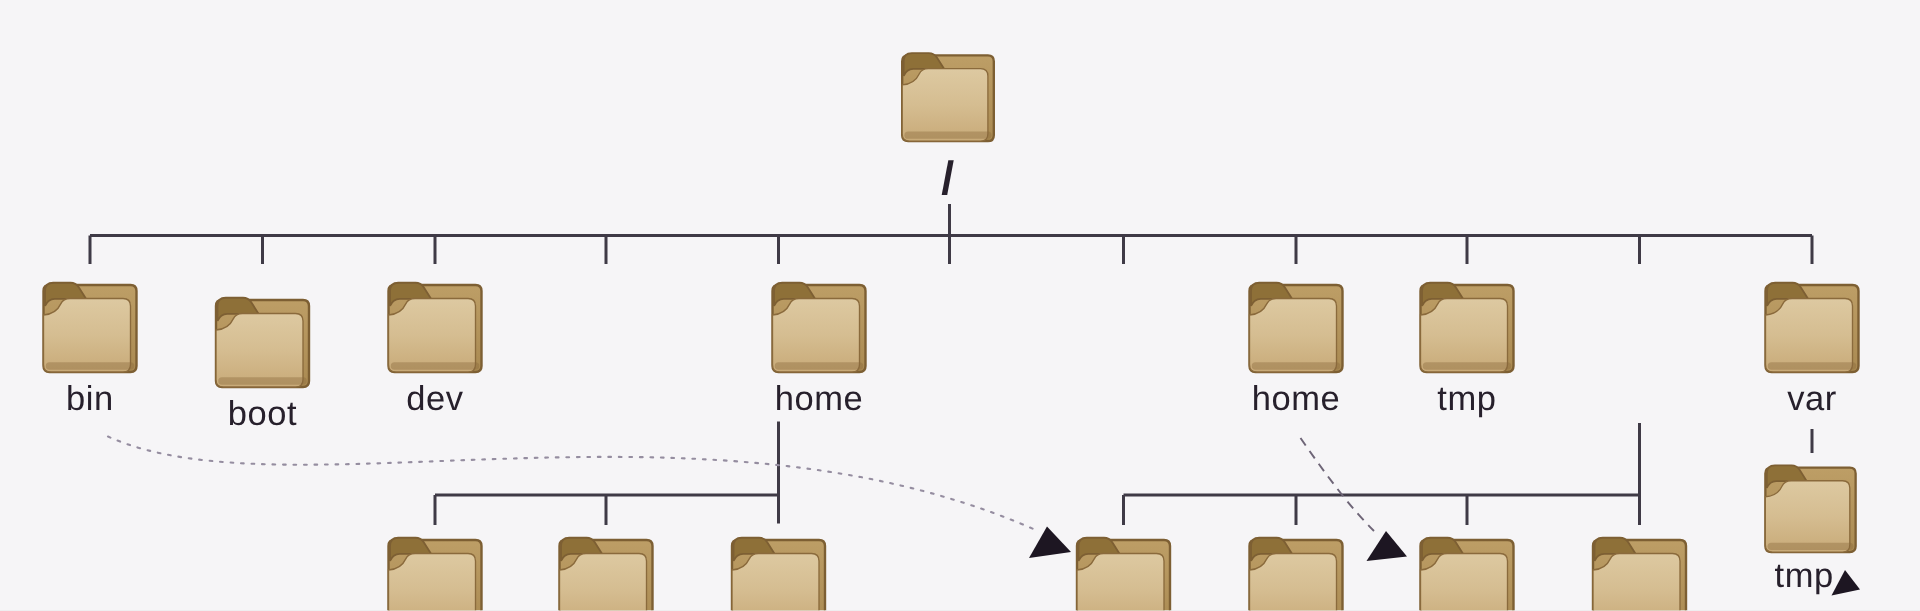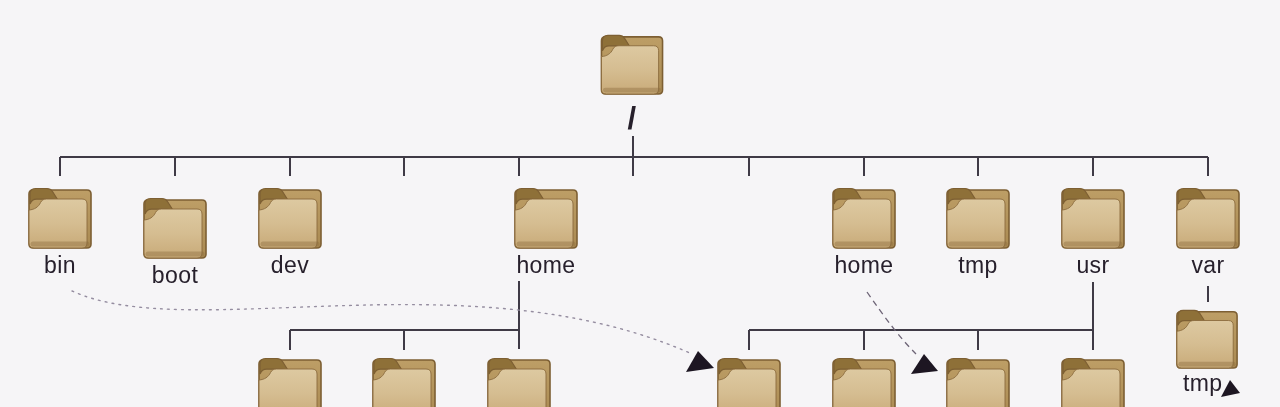--- a/index.html
+++ b/index.html
@@ -104,26 +104,20 @@
         <use href="#folder"></use>
       </svg>
     <div class="flabel">home</div>
   </div>
   <div class="node" style="left:943px;top:182px;width:70px">
     <svg class="ficon" width="70" height="68" viewBox="0 0 70 68">
         <use href="#folder"></use>
       </svg>
     <div class="flabel">tmp</div>
   </div>
-  <div class="node" style="left:1058px;top:182px;width:70px">
-    <svg class="ficon" width="70" height="68" viewBox="0 0 70 68">
-        <use href="#folder"></use>
-      </svg>
-    <div class="flabel">usr</div>
-  </div>
   <div class="node" style="left:1173px;top:182px;width:70px">
     <svg class="ficon" width="70" height="68" viewBox="0 0 70 68">
         <use href="#folder"></use>
       </svg>
     <div class="flabel">var</div>
   </div>
 
   <div class="node" style="left:255px;top:352px;width:70px">
     <svg class="ficon" width="70" height="68" viewBox="0 0 70 68">
         <use href="#folder"></use>

